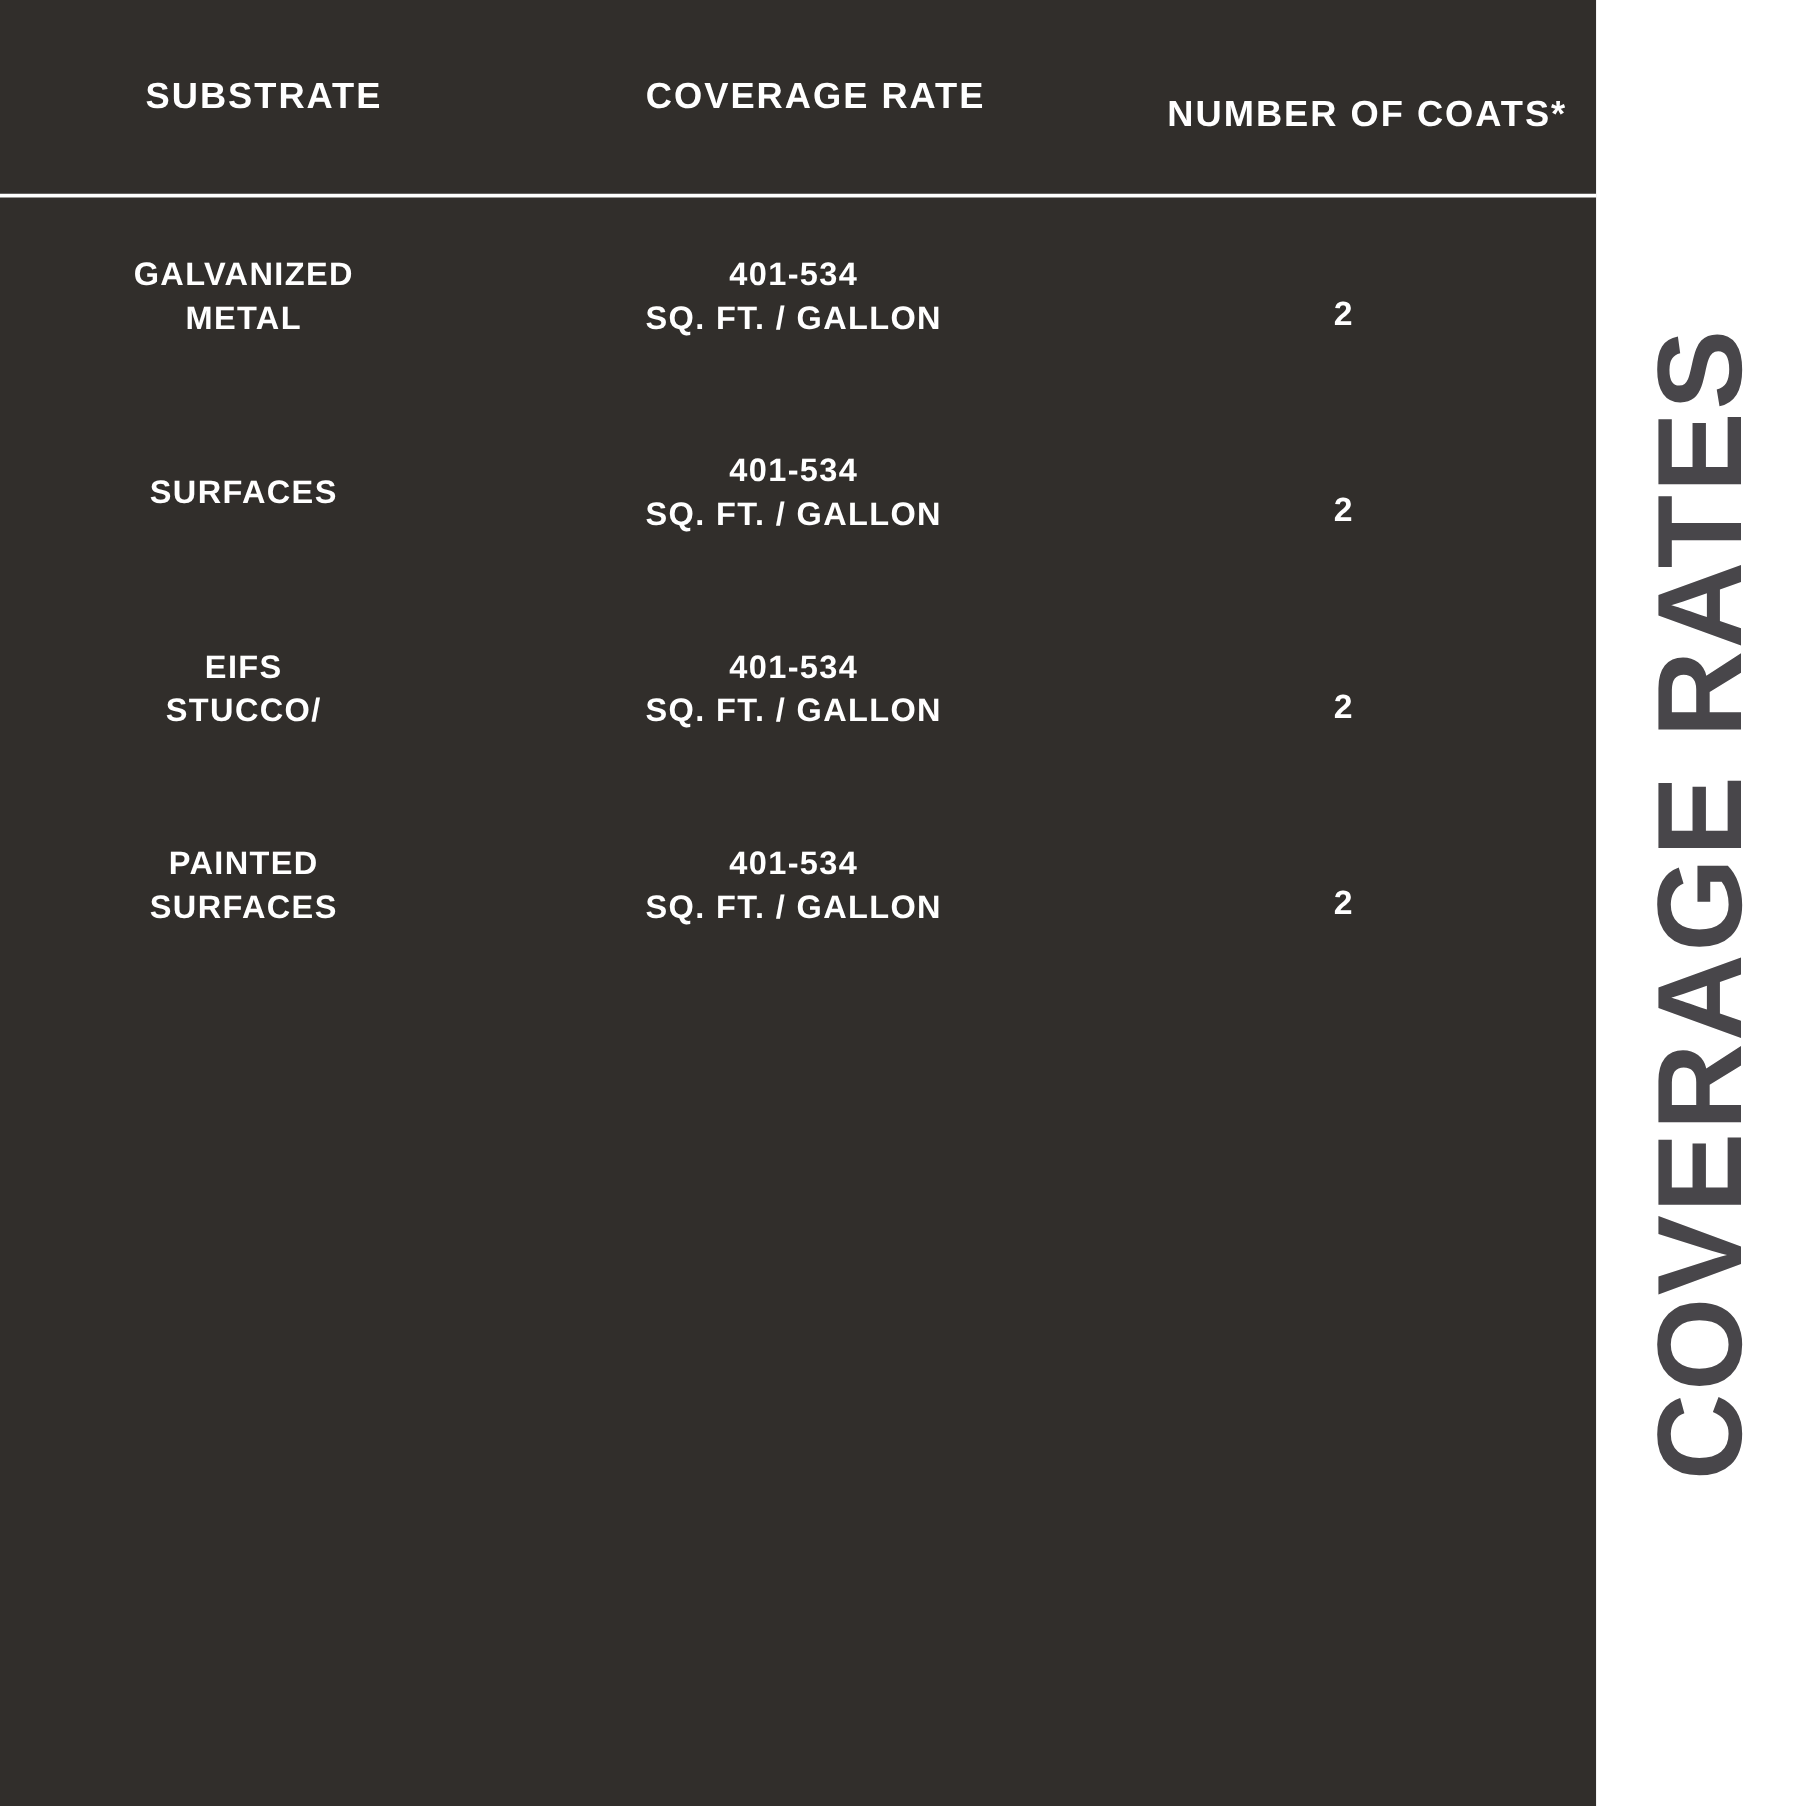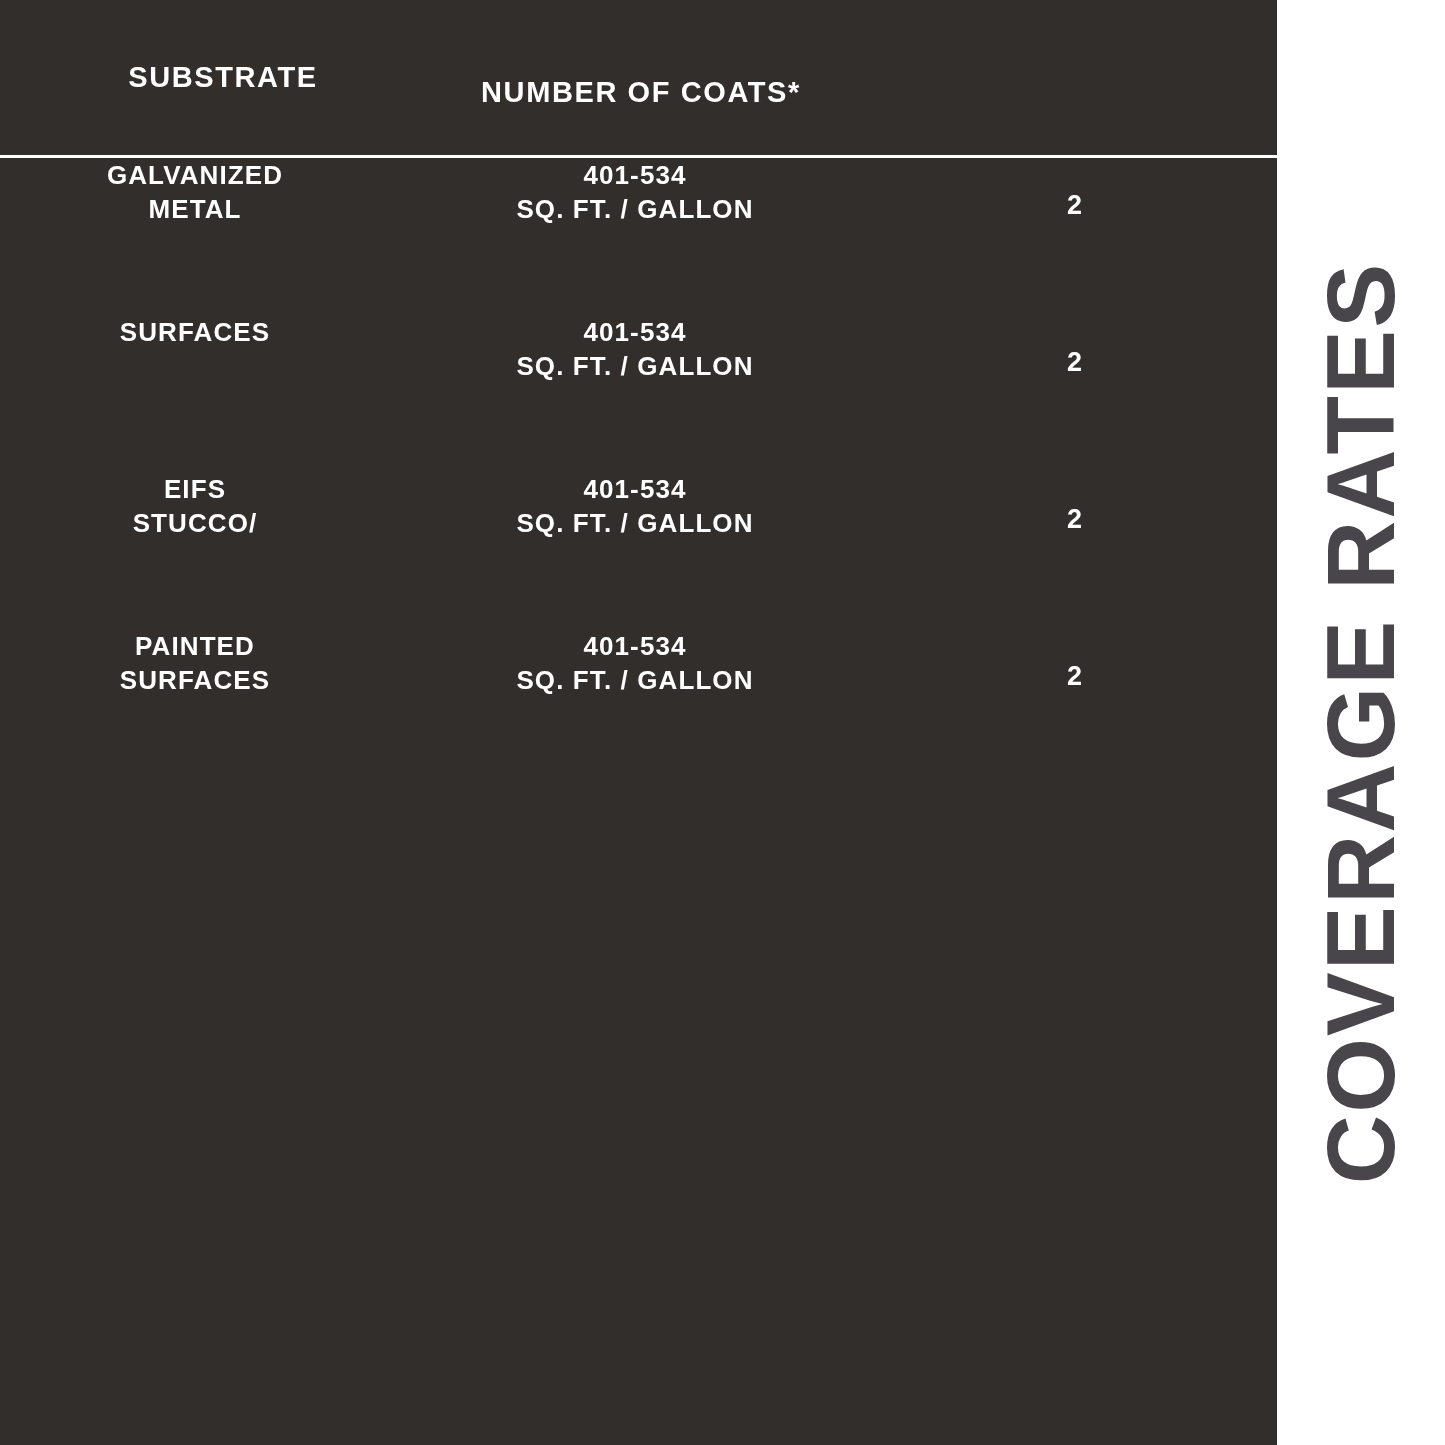--- a/index.html
+++ b/index.html
@@ -59,20 +59,21 @@
     background: #ffffff;
   }
   .tbody {
     position: absolute;
     left: 0;
     top: 158px;
     width: 1277px;
   }
   .row {
     display: flex;
+    align-items: center;
     height: 157px;
   }
   .td {
     color: #ffffff;
     font-size: 26px;
     font-weight: bold;
     letter-spacing: 1.1px;
     text-align: center;
     line-height: 1.32;
   }
@@ -106,20 +107,21 @@
 <body>
 
 <div class="page">
 
   <div class="panel">
 
     <div class="table">
 
       <div class="thead">
         <div class="th col-substrate">SUBSTRATE</div>
+        <div class="th col-rate">COVERAGE RATE</div>
         <div class="th col-coats">NUMBER OF COATS*</div>
       </div>
 
       <div class="header-rule"></div>
 
       <div class="tbody">
 
         <div class="row">
           <div class="td col-substrate">
             <div>GALVANIZED</div>

